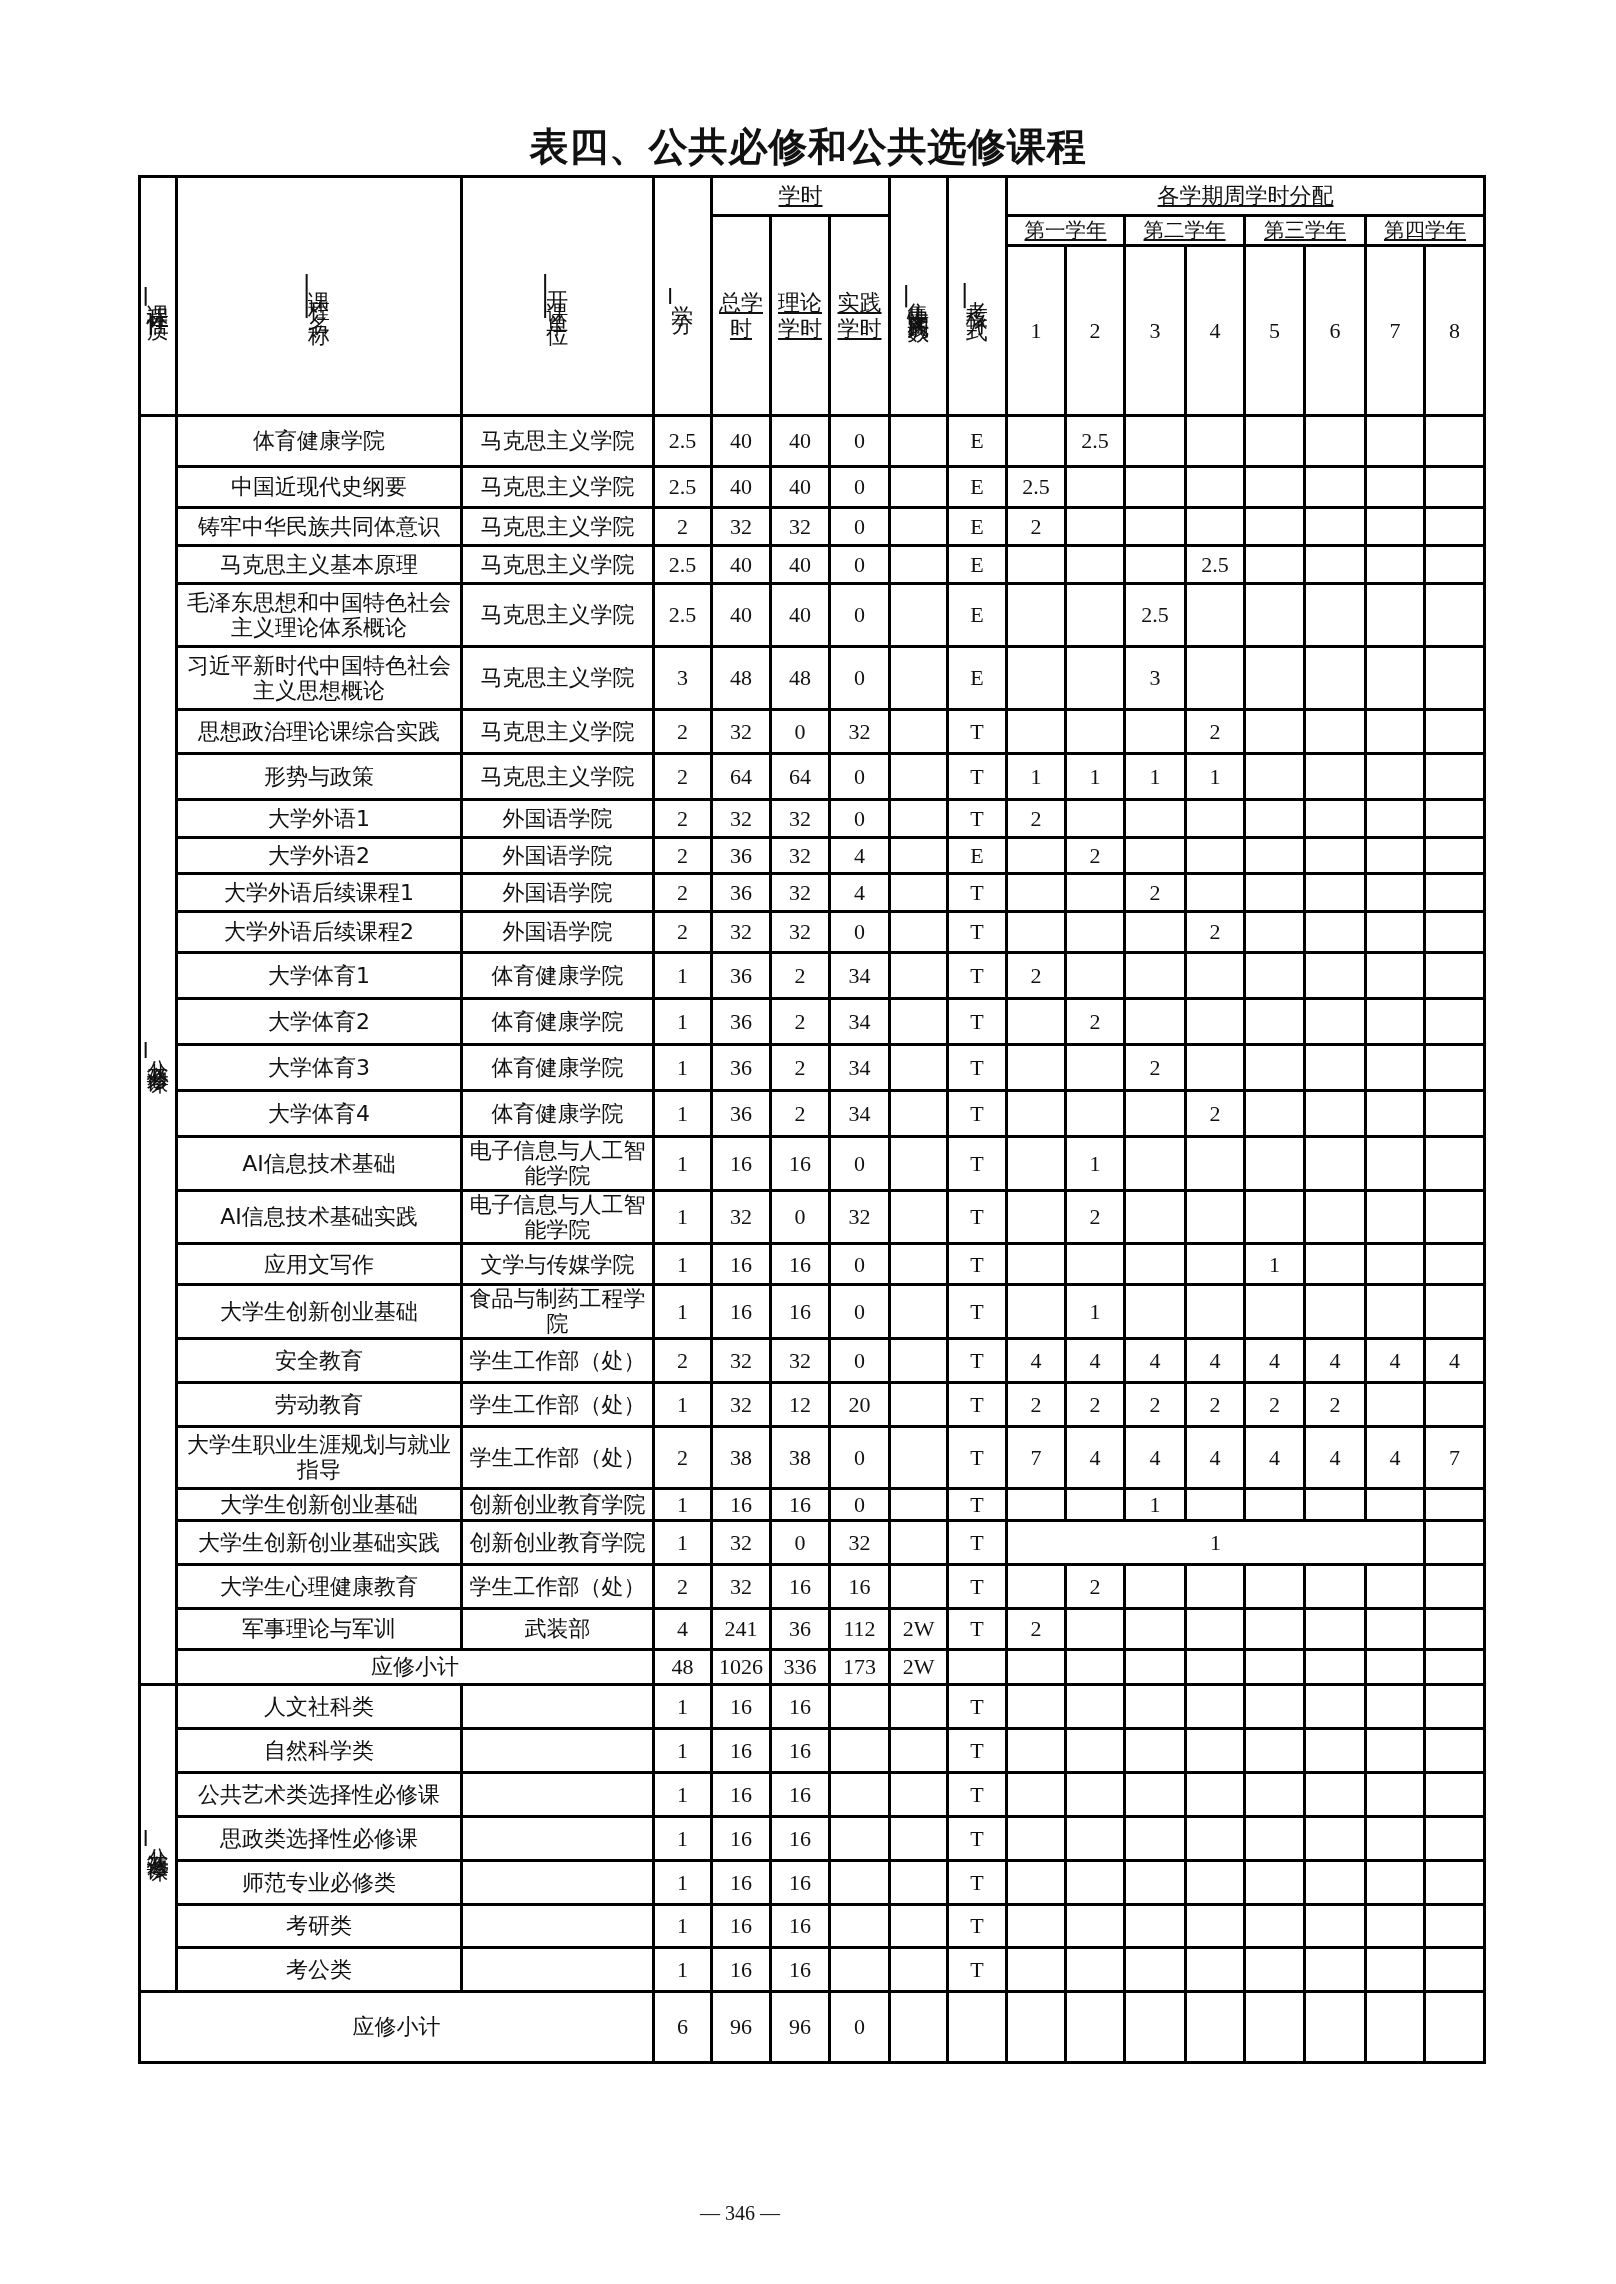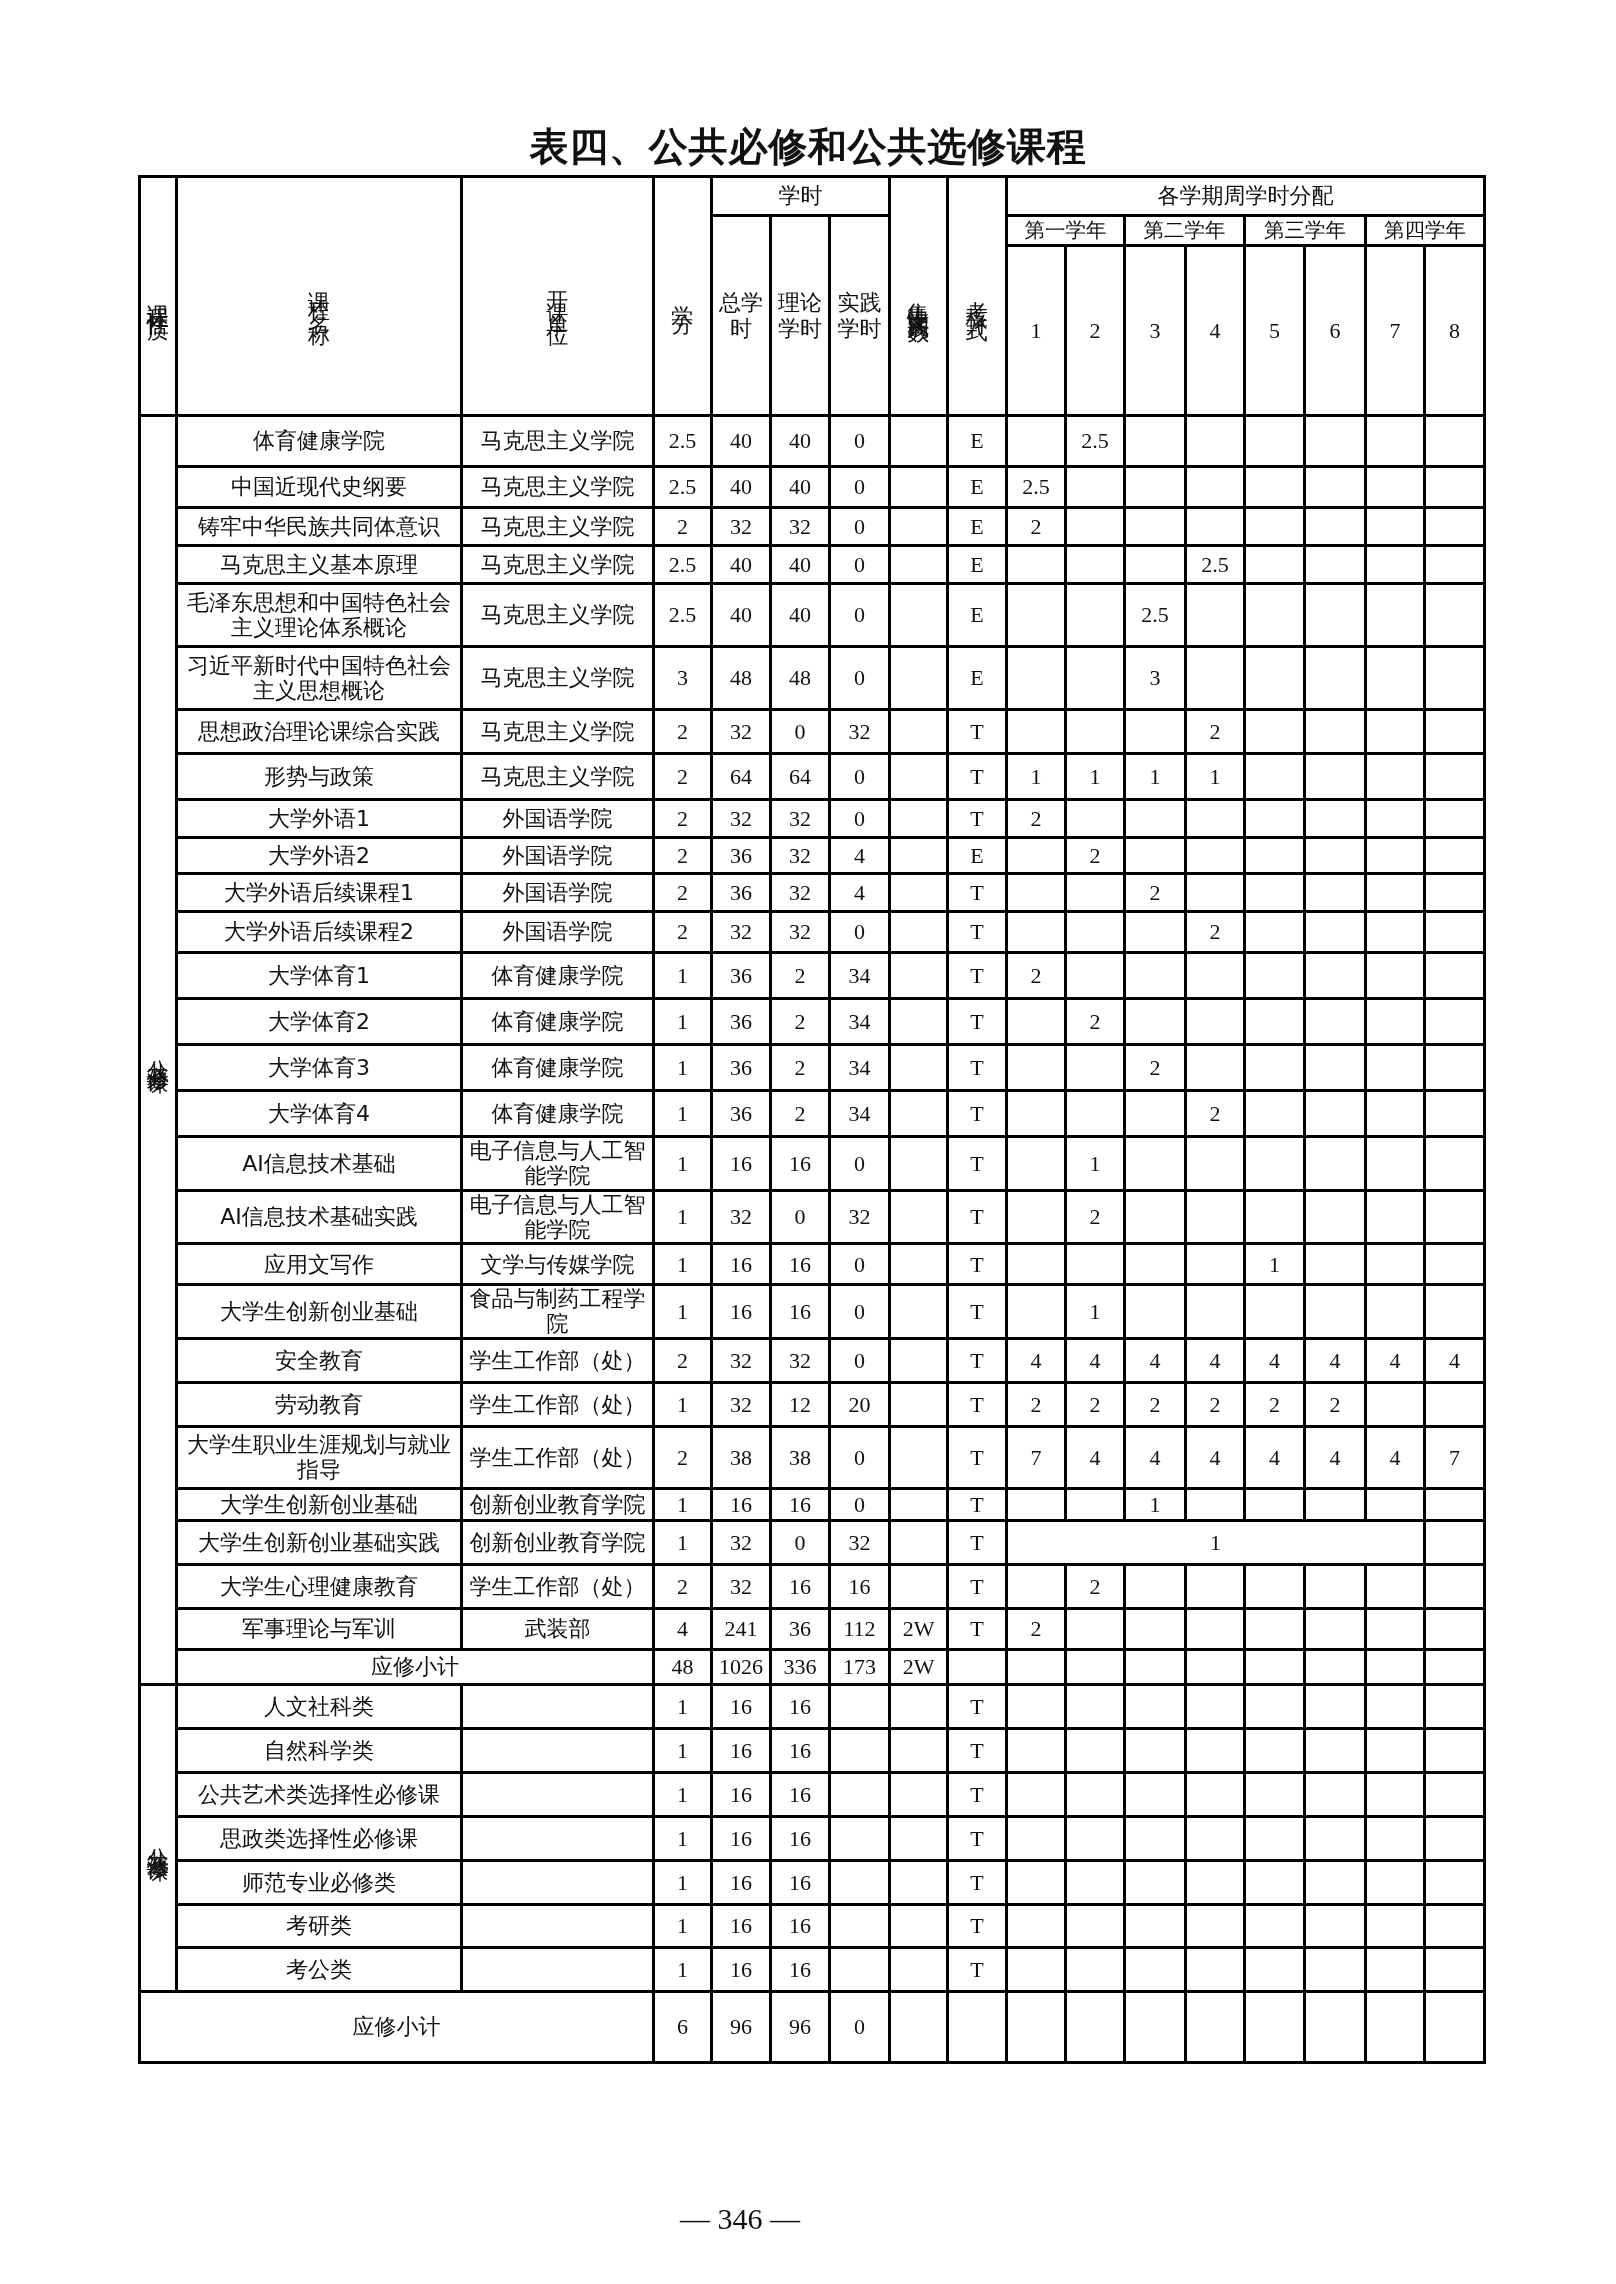--- a/index.html
+++ b/index.html
@@ -1,27 +1,27 @@
 <!DOCTYPE html>
 <html style="font-size:12.6px"><head>
 <meta charset="utf-8">
 <style>
   html, body { margin:0; padding:0; background:#ffffff; }
   body { width:1616px; height:2284px; position:relative; font-family:"DejaVu Serif", serif; color:#111; }
   .title { position:absolute; left:0; width:1616px; top:120px; text-align:center; font-family:"DejaVu Sans", sans-serif; font-weight:bold; font-size:39px; letter-spacing:0.8px; }
   table.main { position:absolute; left:138px; top:175px; border-collapse:collapse; table-layout:fixed; width:1346px; }
   table.main td { border:3.2px solid #000; text-align:center; vertical-align:middle; padding:0; font-size:22px; line-height:1.15; overflow:hidden; }
-  .hdr { font-family:"DejaVu Sans", sans-serif; font-size:24px; }
+  .hdr { font-family:"DejaVu Sans", sans-serif; font-size:24px;text-decoration:underline; }
   .vert { writing-mode:vertical-rl; text-orientation:upright; letter-spacing:4.7px; margin:0 auto; }
   .num { font-family:"Liberation Serif", serif; font-size:24px; }
   .small { font-size:17.4px; }
   .xs { font-size:16px; }
   .name { font-family:"DejaVu Sans", sans-serif; font-size:22px; }
   .dept { font-family:"DejaVu Sans", sans-serif; font-size:21px; }
-  .pagenum { position:absolute; top:2202px; left:0; width:1480px; text-align:center; font-family:"Liberation Serif", serif; font-size:30px; }
+  .pagenum { position:absolute; top:2202px; left:0; width:1480px; text-align:center; font-family:"Liberation Serif", serif; font-size:20px; }
 </style>
 </head>
 <body>
 
 <div class="title">表四、公共必修和公共选修课程</div>
 
 <table class="main">
   <colgroup>
     <col style="width:37px">
       <col style="width:285px">

